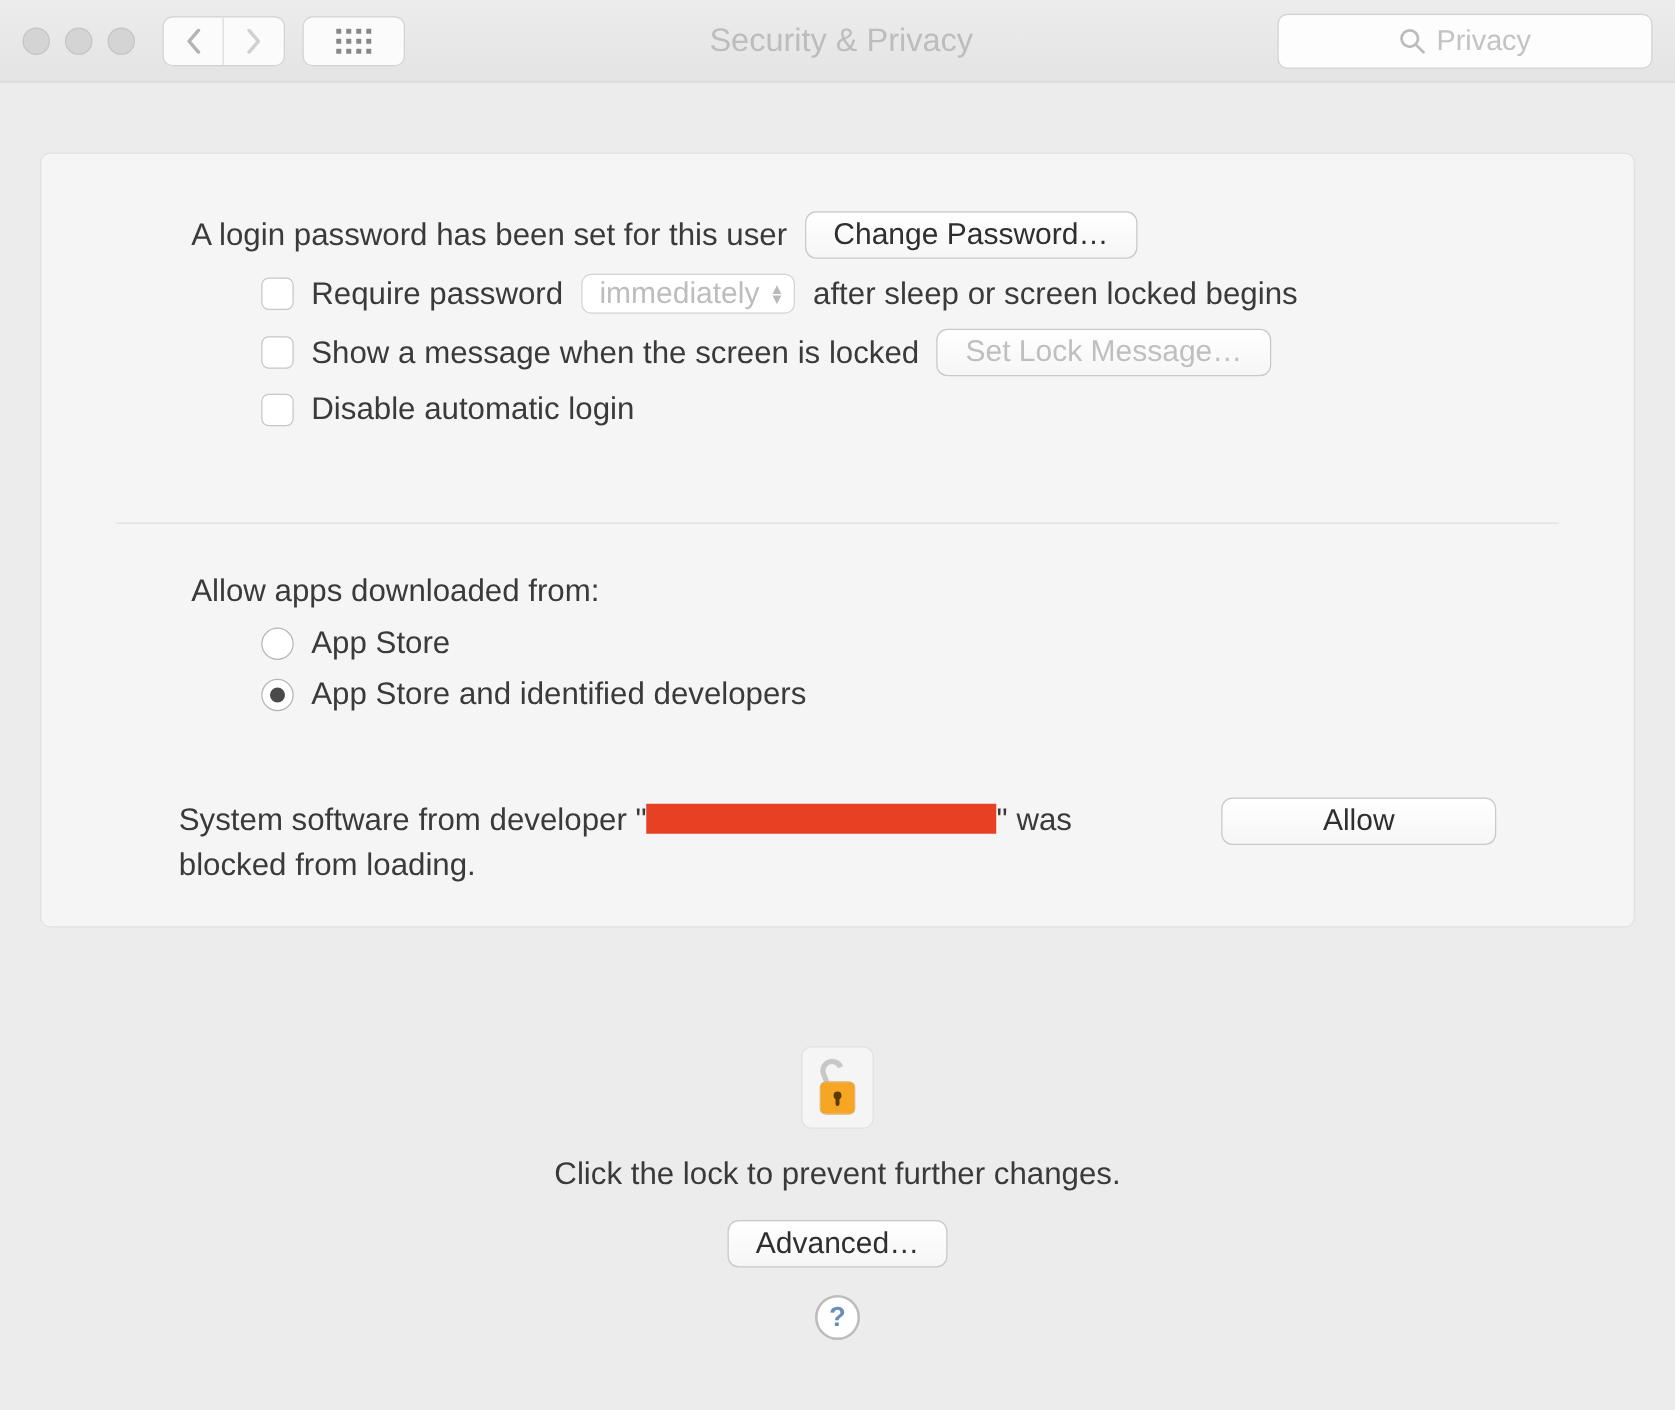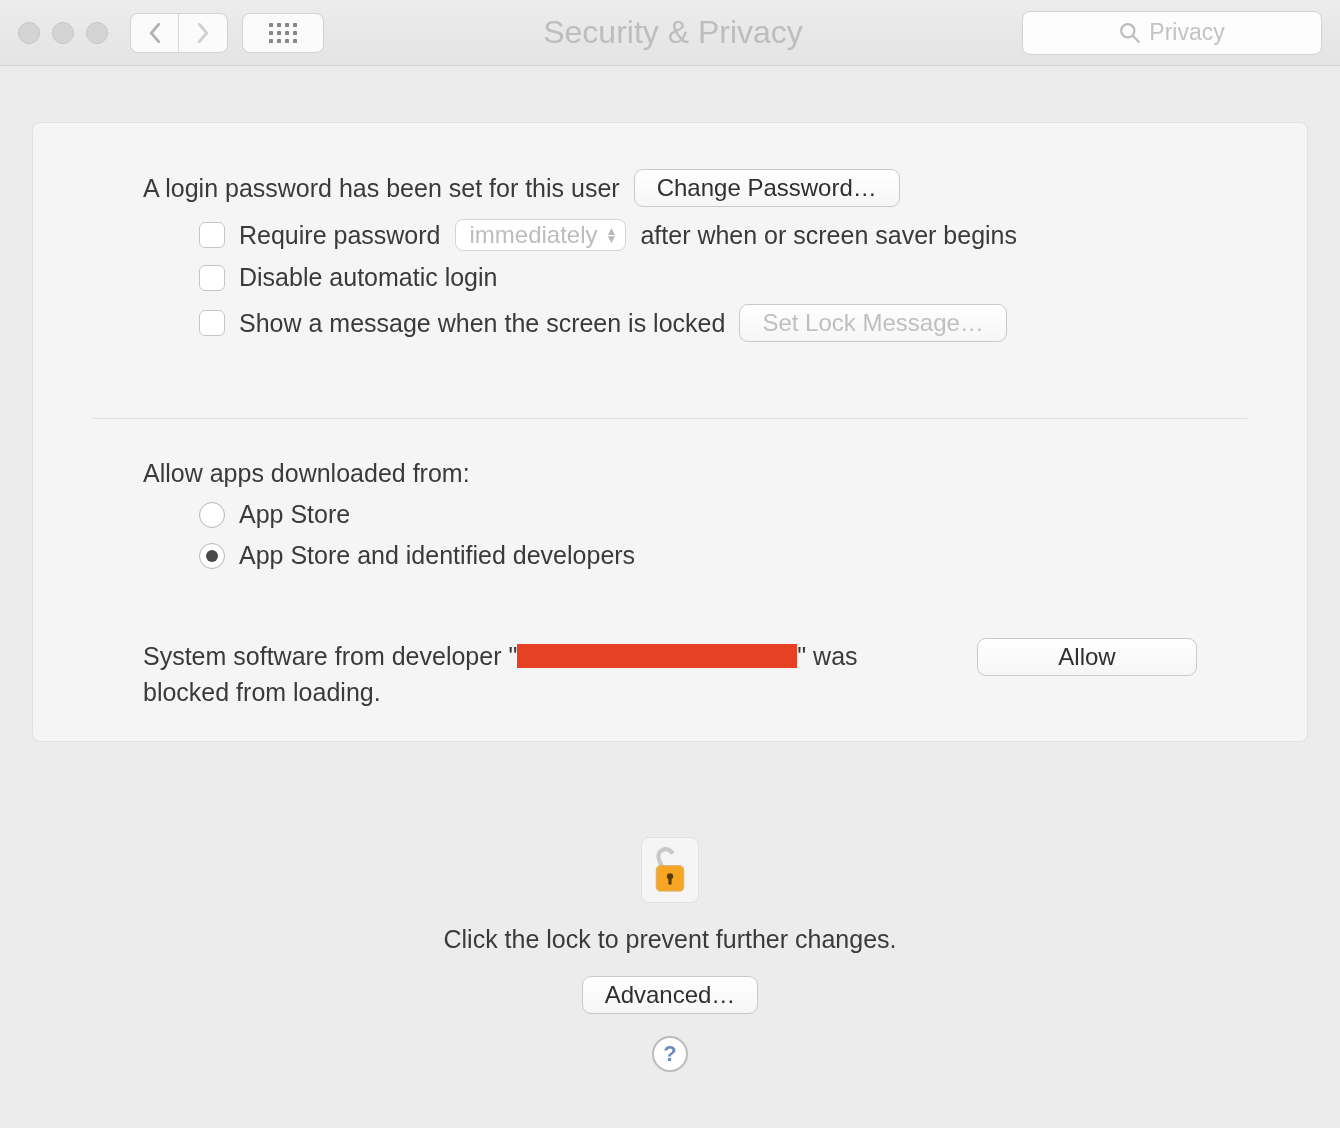--- a/index.html
+++ b/index.html
@@ -42,21 +42,21 @@
   .grid-button {
     width: 82px; height:40px; display:flex; align-items:center; justify-content:center;
     margin-left: 4px; background:#fbfbfb;
   }
   .grid-dots {
     display:grid; grid-template-columns: repeat(4, 4px); grid-template-rows: repeat(3, 4px);
     gap: 4px;
   }
   .grid-dots span { width:4px; height:4px; background:#888; border-radius:0.5px;}
   .title-text {
-    flex:1; text-align:center; font-size: 32px; font-weight:500; color:#bdbdbd;
+    flex:1; text-align:center; font-size: 26px; font-weight:500; color:#bdbdbd;
   }
   .search-box {
     width: 300px; height: 44px; display:flex; align-items:center; justify-content:center; gap:8px;
     background:#fdfdfd;
   }
   .search-box .mag { color:#bcbcbc; }
   .search-box .ph { color:#c3c3c3; font-size:23px; }
 
   
   .panel-wrap { padding: 56px 32px 0 32px; }
@@ -84,21 +84,21 @@
     color:#2d2d2d;
     background: linear-gradient(#fbfbfb,#f1f1f1);
     border-right:1px solid #c8c8c8;
     cursor:pointer;
   }
   .tab:last-child { border-right:none; }
   .tab.active { background:#ffffff; }
 
   
   .section { padding: 46px 110px 34px 110px; font-size: 25px; color:#3a3a3a; }
-  .row { display:flex; align-items:center; gap:14px; margin-bottom: 12px; }
+  .row { display:flex; align-items:center; gap:14px; margin-bottom: 12px; margin-left: 10px; }
   .push-btn {
     padding: 4px 22px;
     font-size: 24px;
     background: linear-gradient(#ffffff,#f6f6f6);
     border:1px solid #c9c9c9;
     border-radius:9px;
     cursor:pointer;
     color:#2f2f2f;
   }
   .push-btn.disabled { color:#bfbfbf; cursor:default; }
@@ -222,32 +222,32 @@
       <div class="row indent">
         <div class="checkbox"></div>
         <span>Require password</span>
         <div class="select">
           <span>immediately</span>
           <span class="stepper">
             <span>▲</span>
               <span>▼</span>
           </span>
         </div>
-        <span>after when or screen saver begins</span>
-      </div>
-
-      <div class="row indent">
-        <div class="checkbox"></div>
-        <span>Disable automatic login</span>
+        <span>after sleep or screen locked begins</span>
       </div>
 
       <div class="row indent">
         <div class="checkbox"></div>
         <span>Show a message when the screen is locked</span>
         <button class="push-btn disabled">Set Lock Message…</button>
+      </div>
+
+      <div class="row indent">
+        <div class="checkbox"></div>
+        <span>Disable automatic login</span>
       </div>
     </div>
 
     <hr class="sep">
 
     <div class="section" style="padding-top:40px; padding-bottom:10px;">
       <div class="row">
         <span>Allow apps downloaded from:</span>
       </div>
       <div class="row indent">

